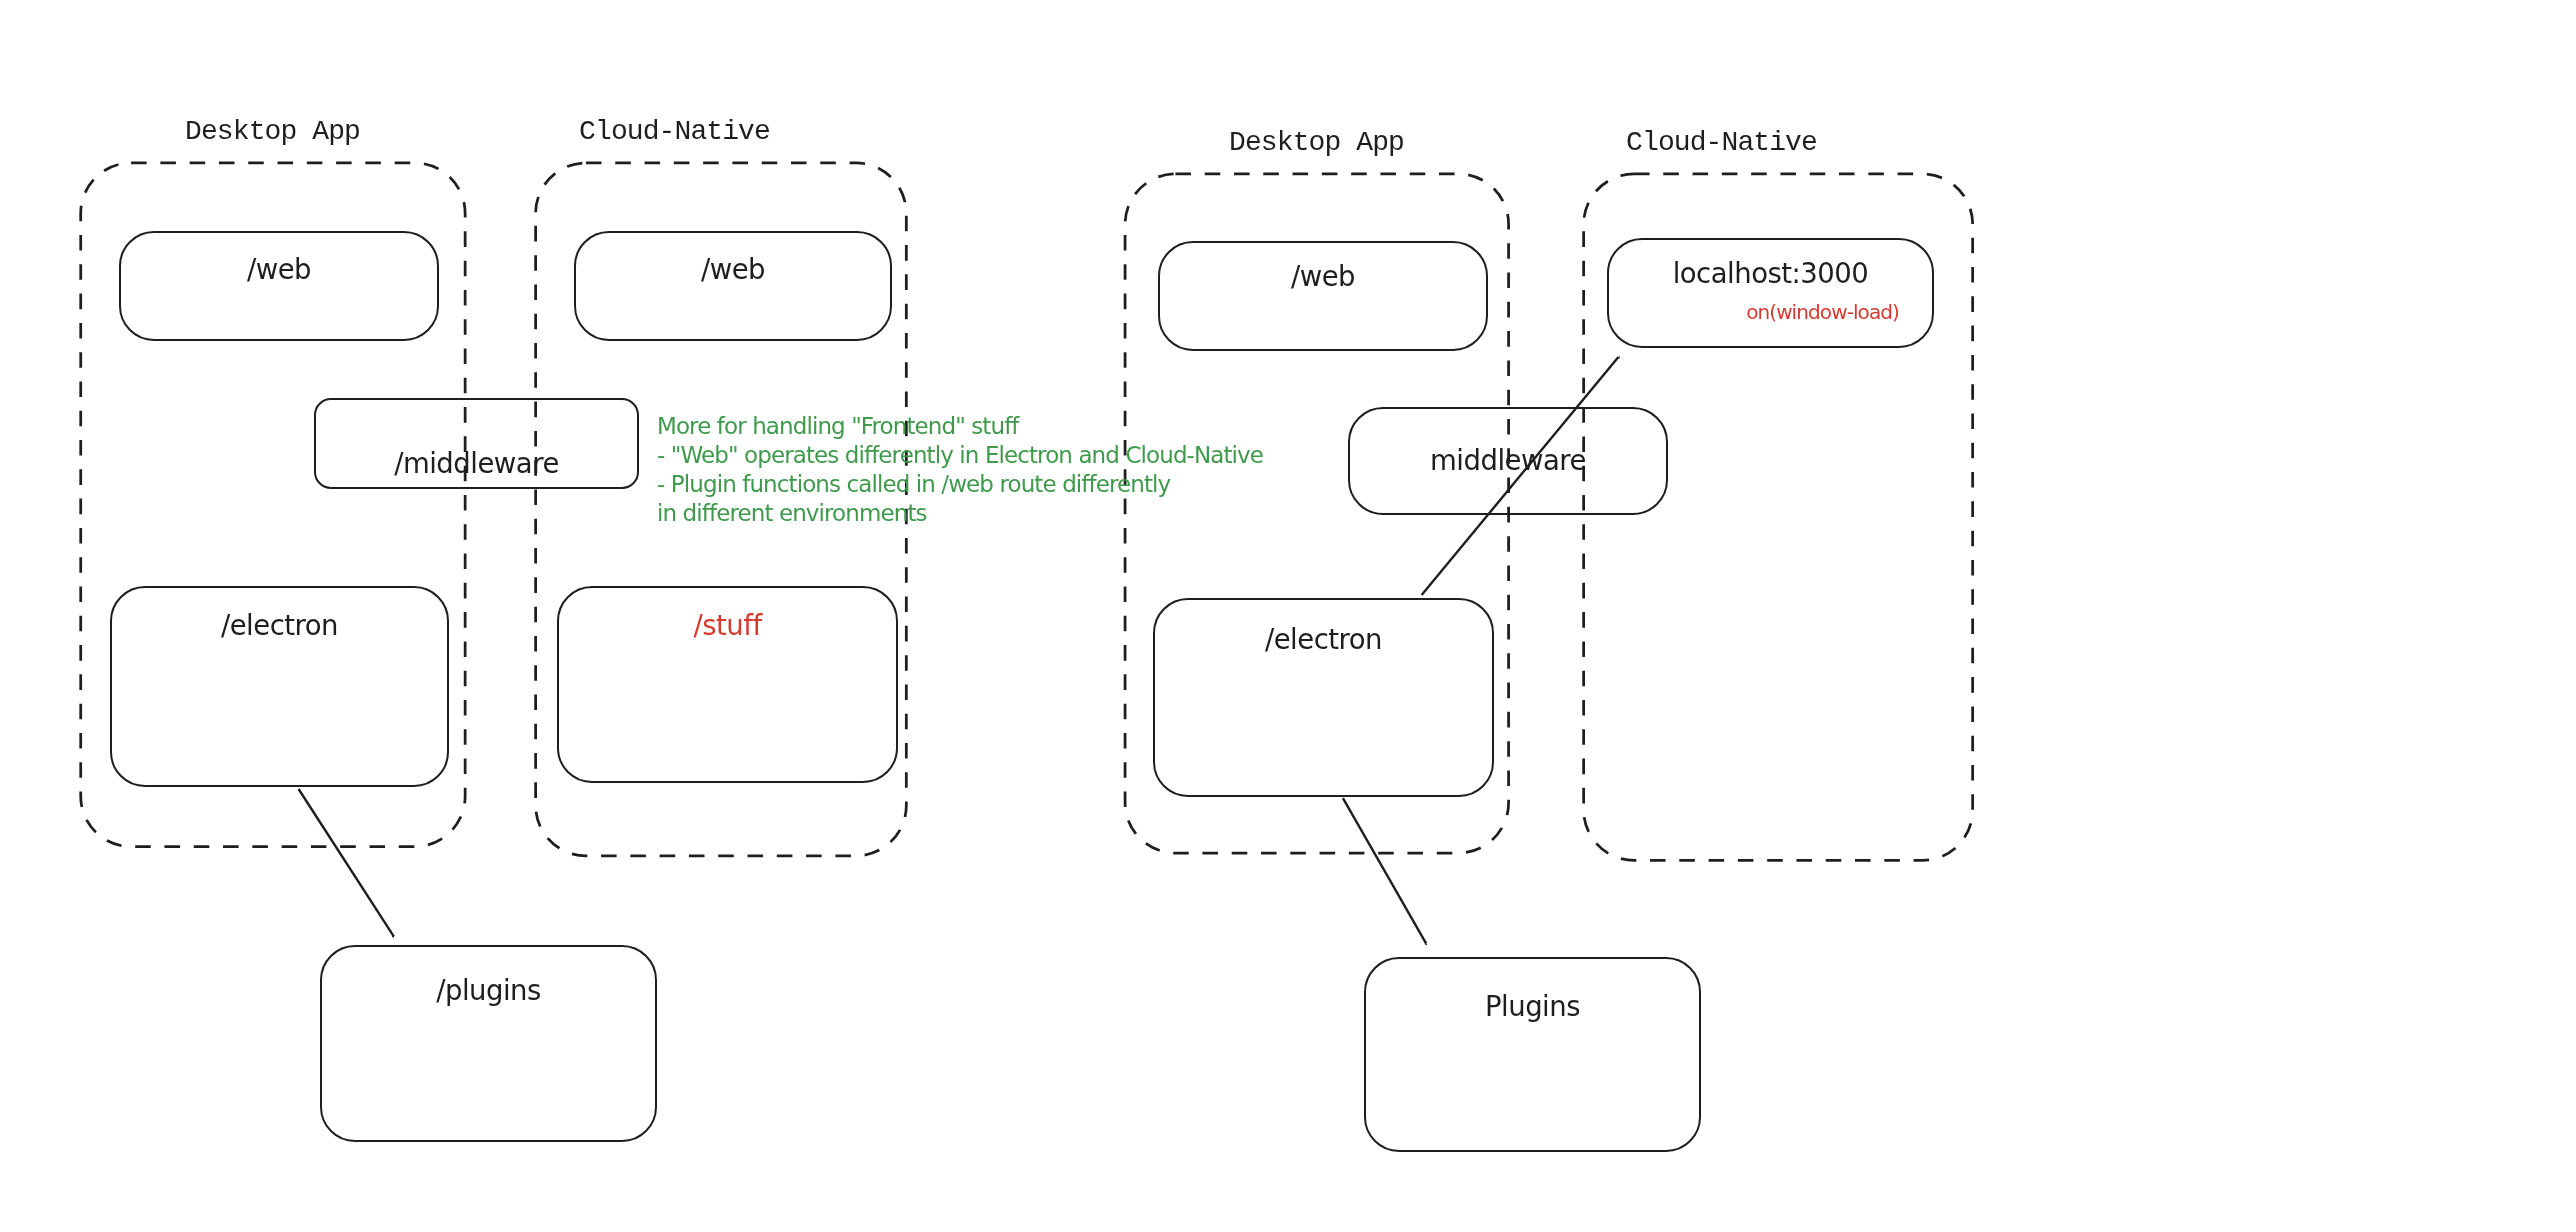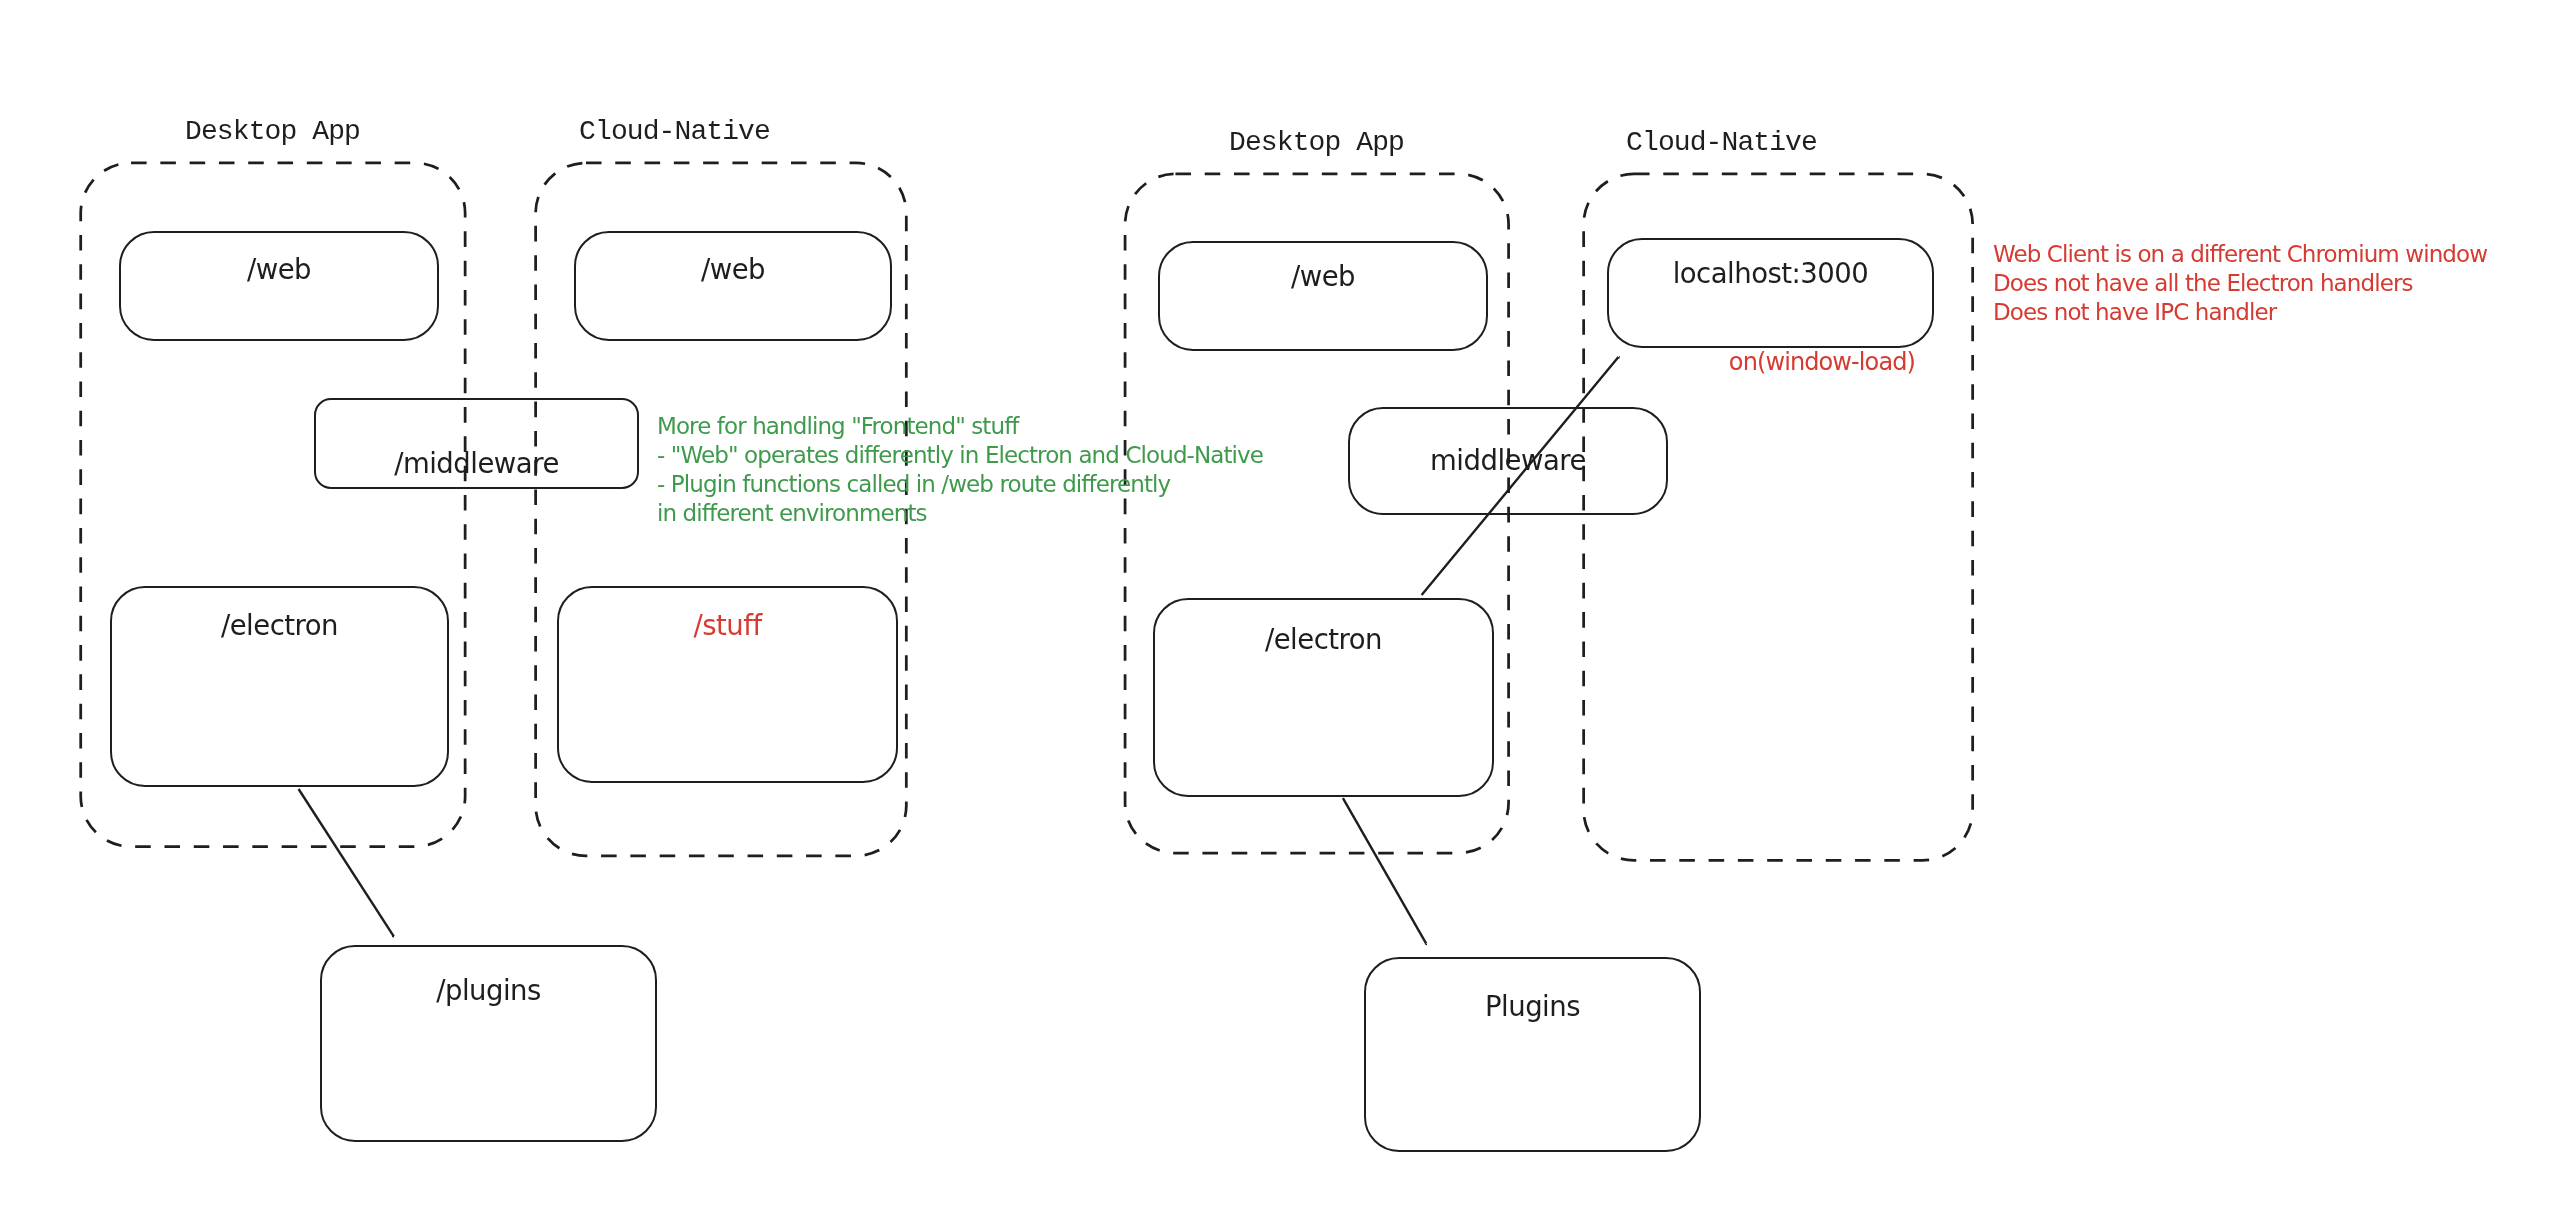--- a/index.html
+++ b/index.html
@@ -42,22 +42,22 @@
   #b-l-server   {left:557px; top:586px; width:341px;height:197px;padding-top:21px;}
   #b-l-plug     {left:320px; top:945px;width:337px;height:197px;padding-top:26.5px;}
   #b-r-web      {left:1158px;top:241px; width:330px;height:110px;padding-top:16.5px;}
   #b-r-localhost{left:1607px;top:238px; width:327px;height:110px;padding-top:16.5px;}
   #b-r-mw       {left:1348px;top:407px; width:320px;height:108px;padding-top:35px;}
   #b-r-elec     {left:1153px;top:598px; width:341px;height:199px;padding-top:23px;}
   #b-r-plug     {left:1364px;top:957px;width:337px;height:195px;padding-top:31px;}
 
   .node .red-label{color:var(--red);}
   .sub-event{
-    position:absolute;right:17px;top:60px;
-    font-size:24px;letter-spacing:-0.9px;color:var(--red);white-space:nowrap;margin-top:48px;
+    position:absolute;right:33px;top:60px;
+    font-size:20px;letter-spacing:-0.9px;color:var(--red);white-space:nowrap;
   }
 
   
   .note{position:absolute;font-size:23px;letter-spacing:-0.9px;line-height:29px;white-space:nowrap;}
   #note-green{left:657px; top:412px;color:var(--green);}
   #note-red  {left:1993px;top:240px;color:var(--red);}
 </style>
 </head>
 <body>
 
@@ -120,20 +120,15 @@
   <div class="node" id="b-r-plug">
     <span>Plugins</span>
   </div>
 
   <div class="note" id="note-green">
     <div>More for handling "Frontend" stuff</div>
     <div>- "Web" operates differently in Electron and Cloud-Native</div>
     <div>- Plugin functions called in /web route differently</div>
     <div>in different environments</div>
   </div>
-  <div class="note" id="note-red">
-    <div>Web Client is on a different Chromium window</div>
-    <div>Does not have all the Electron handlers</div>
-    <div>Does not have IPC handler</div>
-  </div>
 
 </div>
 
 
 </body></html>

